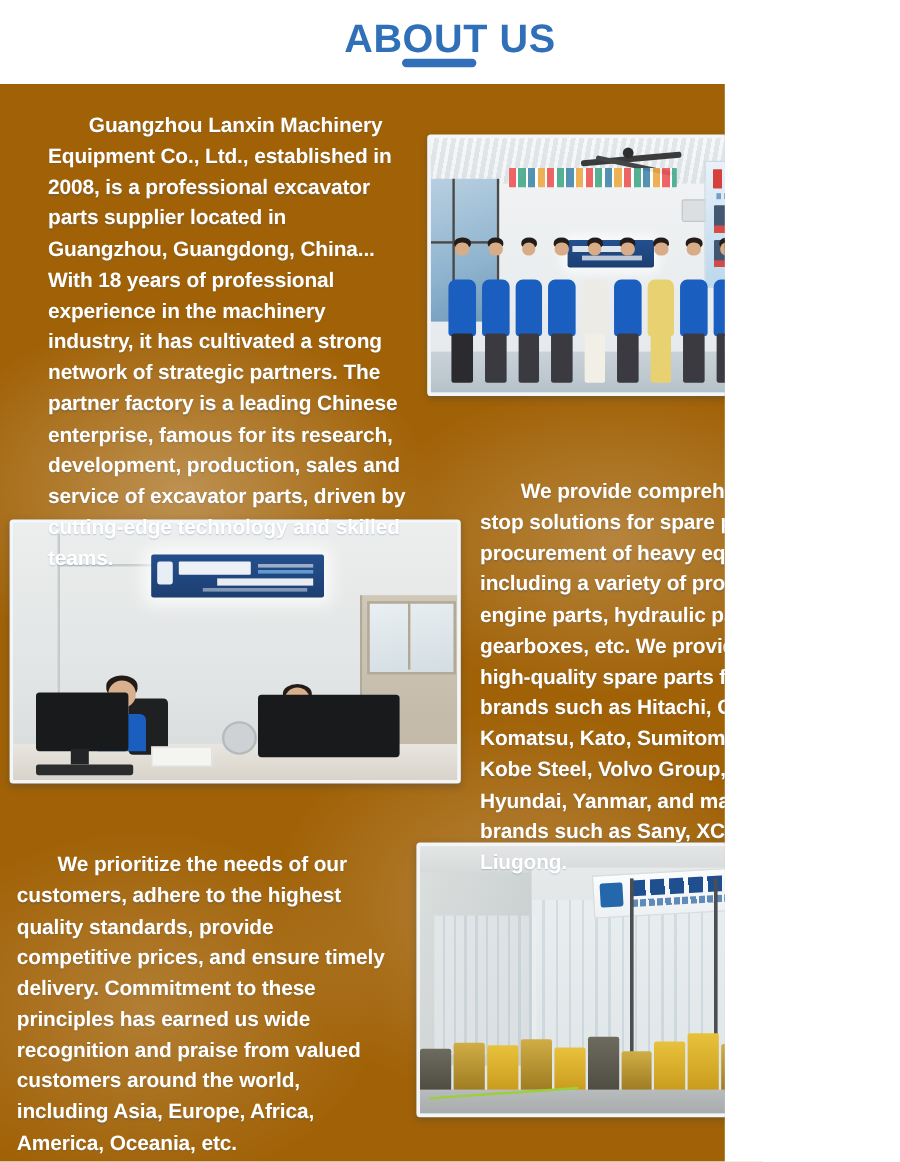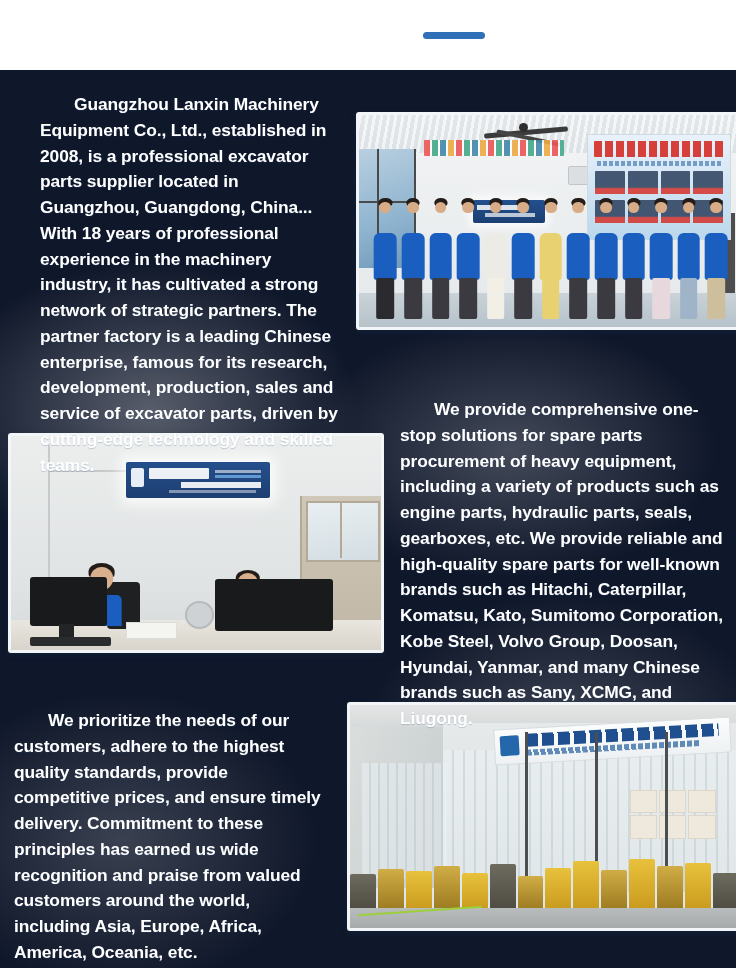--- a/index.html
+++ b/index.html
@@ -14,22 +14,22 @@
   
   .header { position: absolute; left: 0; top: 0; width: 750px; height: 70px;
             background: #ffffff; display: flex; align-items: center; justify-content: center; }
   .title-wrap { position: relative; display: inline-block; padding-bottom: 8px; }
   .title { font-size: 33px; font-weight: 700; color: #3070b8; letter-spacing: 0.5px;
            line-height: 1; font-family: "Liberation Sans", sans-serif; }
   .title-accent { position: absolute; left: 48px; bottom: 0px; width: 62px; height: 7px;
                   background: #3070b8; border-radius: 4px; }
 
   
-  .panel { position: absolute; left: 0; top: 70px; width: 736px; height: 898px;
-           background: #0f172a; overflow: hidden; }
+  .panel { position: absolute; left: 0; top: 70px; width: 604px; height: 898px;
+           background: #a16207; overflow: hidden; }
   .panel::before {
     content: ""; position: absolute; left: -60px; top: 190px; width: 420px; height: 300px;
     background: radial-gradient(ellipse at center, rgba(255,255,255,0.30) 0%, rgba(255,255,255,0) 70%);
     pointer-events: none;
   }
   .panel::after {
     content: ""; position: absolute; right: -40px; top: 520px; width: 420px; height: 330px;
     background: radial-gradient(ellipse at center, rgba(255,255,255,0.22) 0%, rgba(255,255,255,0) 70%);
     pointer-events: none;
   }
@@ -177,20 +177,21 @@
     display:grid;grid-template-columns:repeat(3,1fr);grid-template-rows:repeat(2,1fr);gap:2px;}
   .w-posters i{display:block;background:#efe9dd;border:1px solid #ded6c6;}
 </style>
 </head>
 <body>
 
 <div id="page">
 
   <div class="header">
     <div class="title-wrap">
+      <div class="title">ABOUT US</div>
       <div class="title-accent"></div>
     </div>
   </div>
 
   <div class="panel">
     <div class="glow-a"></div>
     <div class="glow-b"></div>
 
     <div class="para" id="para1">Guangzhou Lanxin Machinery Equipment Co., Ltd., established in 2008, is a professional excavator parts supplier located in Guangzhou, Guangdong, China... With 18 years of professional experience in the machinery industry, it has cultivated a strong network of strategic partners. The partner factory is a leading Chinese enterprise, famous for its research, development, production, sales and service of excavator parts, driven by cutting-edge technology and skilled teams.</div>
 

